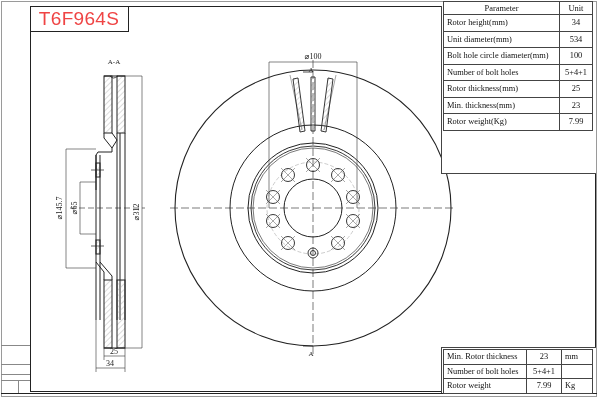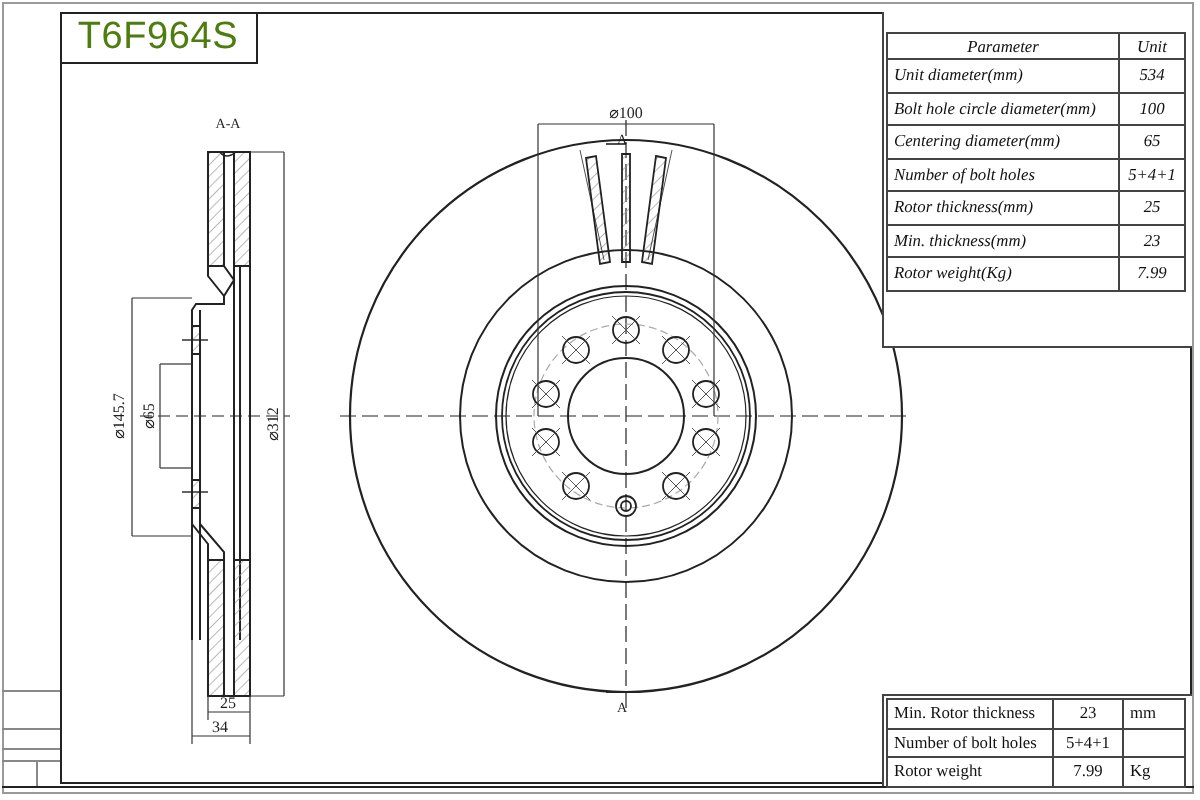--- a/index.html
+++ b/index.html
@@ -1,27 +1,27 @@
 <!DOCTYPE html>
 <html><head>
 <meta charset="utf-8">
 <style>
   html, body { margin:0; padding:0; background:#ffffff; }
   body { width:600px; height:400px; position:relative; overflow:hidden; font-family:"Liberation Serif", serif; color:#111; }
   .outer-frame { position:absolute; left:1px; top:1px; width:596px; height:396px; border:1px solid #9a9a9a; box-sizing:border-box; }
   .inner-frame { position:absolute; left:30px; top:6px; width:566px; height:386px; border:1.4px solid #222; box-sizing:border-box; }
   .bottom-strip { position:absolute; left:1px; top:393px; width:596px; height:5px; border-top:1px solid #222; box-sizing:border-box; }
-  .title-box { position:absolute; left:30px; top:6px; width:99px; height:26px; border-right:1.4px solid #222; border-bottom:1.4px solid #222; box-sizing:border-box; display:flex; align-items:center; justify-content:center; font-family:"Liberation Sans", sans-serif; font-size:19px; font-weight:400; letter-spacing:0.3px; color:#4d7c0f; }
+  .title-box { position:absolute; left:30px; top:6px; width:99px; height:26px; border-right:1.4px solid #222; border-bottom:1.4px solid #222; box-sizing:border-box; display:flex; align-items:center; justify-content:center; font-family:"Liberation Sans", sans-serif; font-size:19px; font-weight:400; letter-spacing:0.3px; color:#ef4444; }
   .left-margin { position:absolute; left:1px; top:330px; width:29px; height:63px; }
   .lm-line { position:absolute; left:0; width:29px; border-top:1px solid #888; }
   .lm-vline { position:absolute; top:50px; height:13px; border-left:1px solid #888; left:17px; }
   svg.drawing { position:absolute; left:0; top:0; }
   table.params { position:absolute; border-collapse:collapse; font-family:"Liberation Serif", serif; font-size:8.4px; color:#111; }
   table.params td { border:1px solid #444; padding:0 3px; height:15.5px; white-space:nowrap; }
-  table.main-params { left:443px; top:16px; width:150px;font-style:italic; }
+  table.main-params { left:443px; top:1px; width:150px; }
   table.main-params td.val { text-align:center; width:26px; }
   table.main-params tr.hdr td { text-align:center; height:12px; }
   table.summary { left:443px; top:349px; width:150px; }
   table.summary td { height:13.5px; }
   table.summary td.val { text-align:center; width:28px; }
   table.summary td.unit { text-align:left; width:24px; }
   .table-bg { position:absolute; left:441px; top:6px; width:155px; height:168px; background:#fff; border-left:1px solid #444; border-bottom:1px solid #444; box-sizing:border-box; }
   .sum-bg { position:absolute; left:441px; top:347px; width:155px; height:46px; background:#fff; border-left:1px solid #444; border-top:1px solid #444; box-sizing:border-box; }
   .dim-text { font-family:"Liberation Serif", serif; fill:#222; }
 </style>
@@ -187,30 +187,30 @@
 </svg>
 
 <div class="table-bg"></div>
 <table class="params main-params">
   <tbody>
       <tr class="hdr">
     <td>Parameter</td>
     <td class="val">Unit</td>
   </tr>
   <tr>
+    <td>Rotor height(mm)</td>
+    <td class="val">34</td>
+  </tr>
+  <tr>
     <td>Unit diameter(mm)</td>
     <td class="val">534</td>
   </tr>
   <tr>
     <td>Bolt hole circle diameter(mm)</td>
     <td class="val">100</td>
-  </tr>
-  <tr>
-    <td>Centering diameter(mm)</td>
-    <td class="val">65</td>
   </tr>
   <tr>
     <td>Number of bolt holes</td>
     <td class="val">5+4+1</td>
   </tr>
   <tr>
     <td>Rotor thickness(mm)</td>
     <td class="val">25</td>
   </tr>
   <tr>

